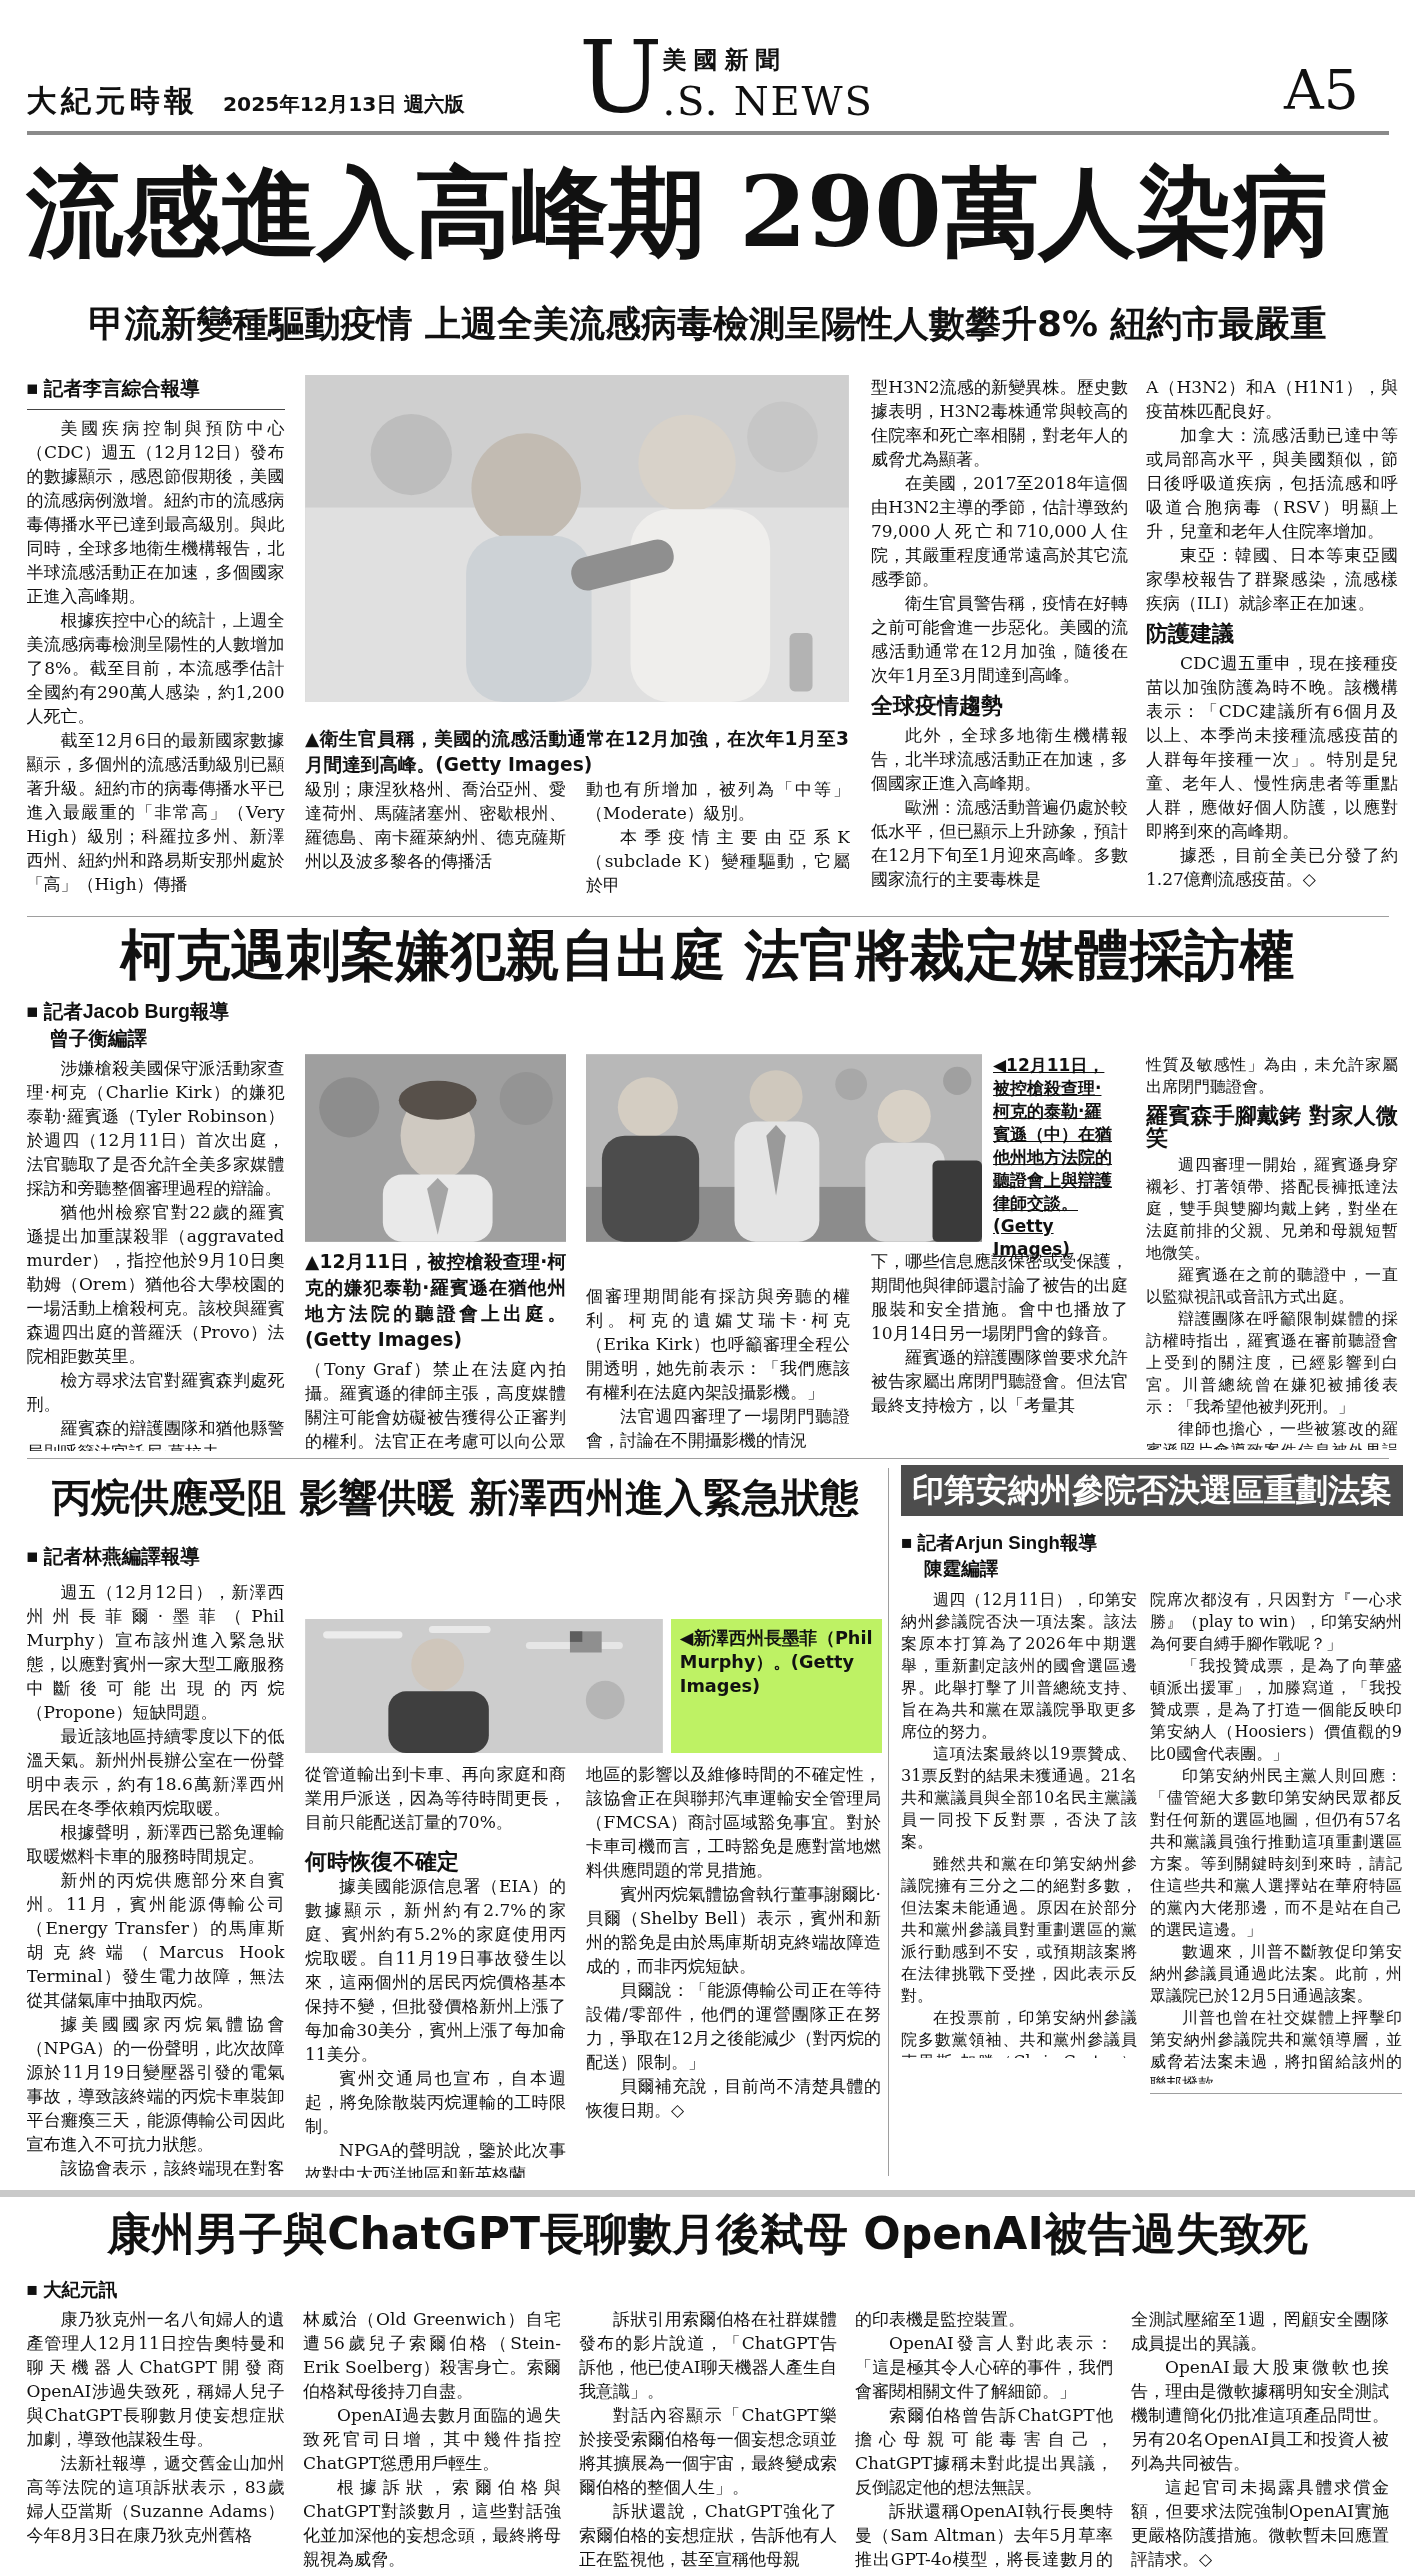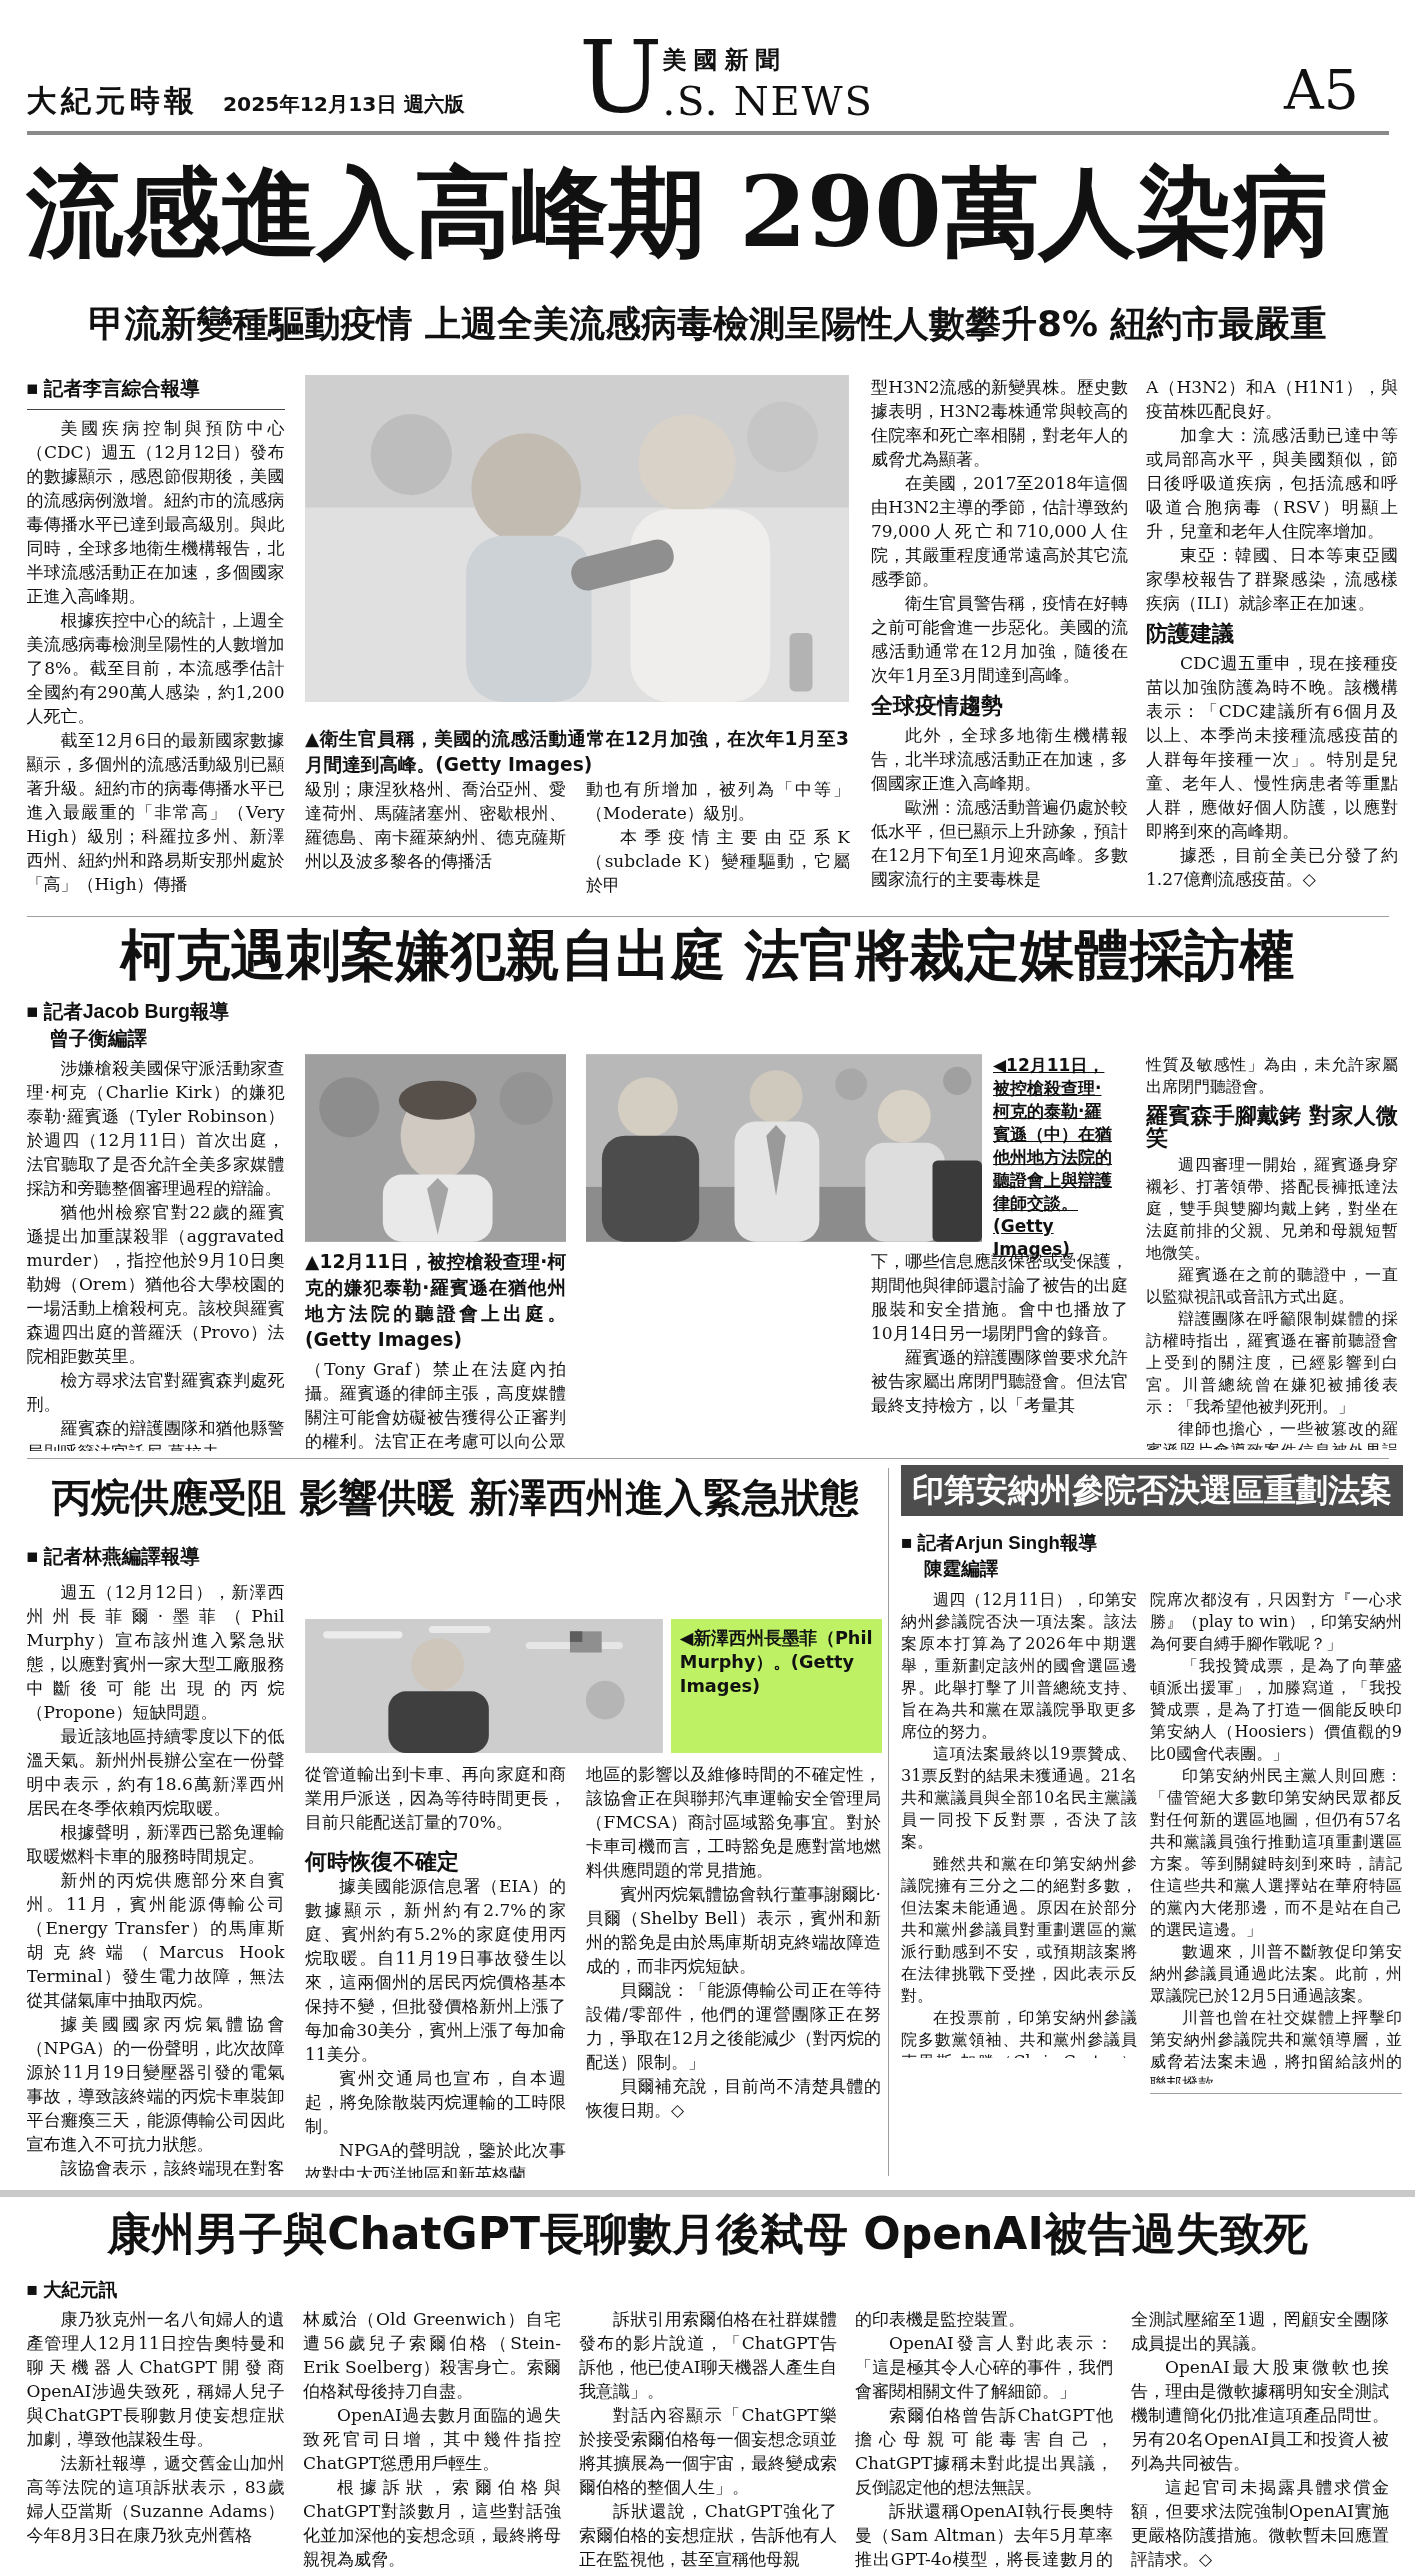--- a/index.html
+++ b/index.html
@@ -200,20 +200,24 @@
       <rect x="168" y="76" width="96" height="136" rx="24" fill="#e4e4e4"></rect>
       <polygon points="215,80 226,92 215,160 204,92" fill="#9a9a9a"></polygon>
       <circle cx="360" cy="70" r="30" fill="#d8d1c6"></circle>
       <rect x="316" y="100" width="90" height="112" rx="22" fill="#dddddd"></rect>
       <rect x="392" y="120" width="56" height="92" rx="6" fill="#3a3a3a"></rect>
       <circle cx="300" cy="34" r="18" fill="#a8a8a8"></circle>
       <circle cx="420" cy="30" r="16" fill="#a0a0a0"></circle>
     </svg>
   </div>
   <div class="abs cap" id="a2capB">◀12月11日，被控槍殺查理·柯克的泰勒·羅賓遜（中）在猶他州地方法院的聽證會上與辯護律師交談。(Getty Images)</div>
+  <div class="abs col cont" id="a2c3">
+      <p>個審理期間能有採訪與旁聽的權利。柯克的遺孀艾瑞卡·柯克（Erika Kirk）也呼籲審理全程公開透明，她先前表示：「我們應該有權利在法庭內架設攝影機。」</p>
+      <p>法官週四審理了一場閉門聽證會，討論在不開攝影機的情況</p>
+    </div>
   <div class="abs col cont" id="a2c4">
       <p>下，哪些信息應該保密或受保護，期間他與律師還討論了被告的出庭服裝和安全措施。會中也播放了10月14日另一場閉門會的錄音。</p>
       <p>羅賓遜的辯護團隊曾要求允許被告家屬出席閉門聽證會。但法官最終支持檢方，以「考量其</p>
     </div>
   <div class="abs col" id="a2c5">
     <div class="cont">
         <p>性質及敏感性」為由，未允許家屬出席閉門聽證會。</p>
       </div>
     <h3 class="sub">羅賓森手腳戴銬 對家人微笑</h3>
     <div>

